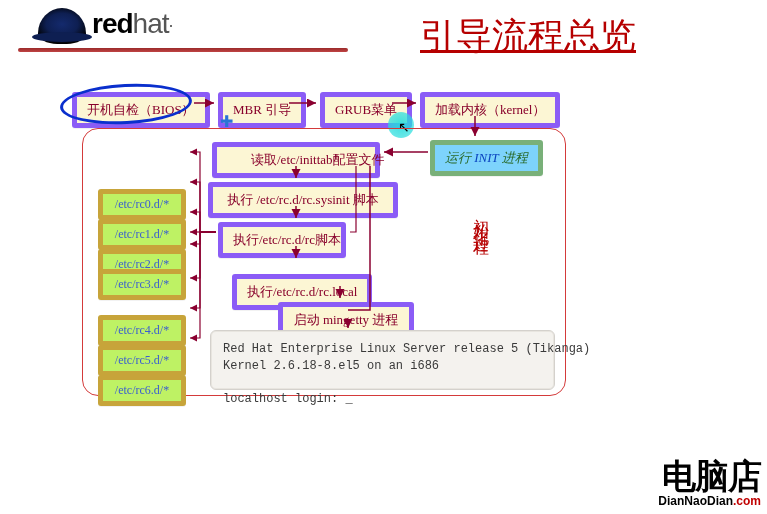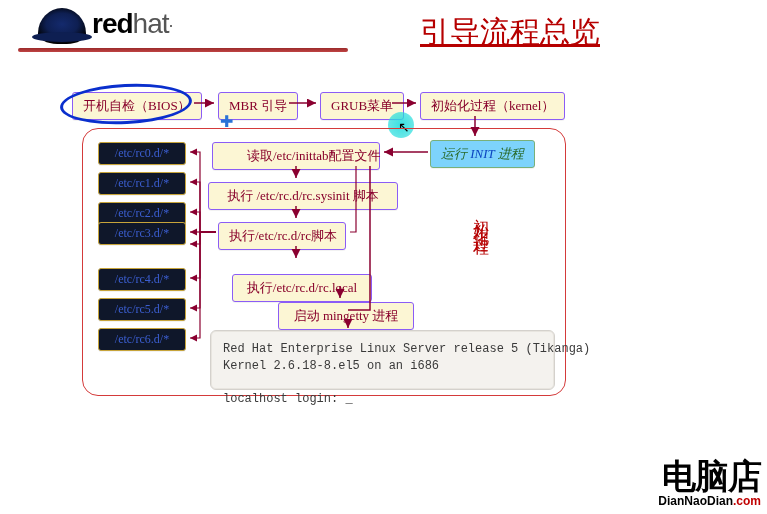--- a/index.html
+++ b/index.html
@@ -37,43 +37,43 @@
   .logo .red { font: 700 28px Arial, sans-serif; color:#000; letter-spacing:-1px;}
   .logo .hat { font: 400 28px Arial, sans-serif; color:#555; letter-spacing:-1px;}
   .logo .dot { font: 400 18px Arial, sans-serif; color:#555; position:relative; top:-6px; }
   .title-underline{
     position:absolute; left:18px; top:48px; width:330px; height:4px;
     background: linear-gradient(#9a2a2a,#c04343);
     border-radius:2px;
   }
   .page-title{
     position:absolute; left:420px; top:12px;
-    font-size:30px; color:#b60000; font-family:"SimSun","Songti SC",serif;
+    font-size:36px; color:#b60000; font-family:"SimSun","Songti SC",serif;
     text-decoration: underline;
     text-decoration-color:#b60000;
   }
 
   
   .node{
     position:absolute;
     background:#fcf6d4;
-    border:1px solid #8b5cf6;
+    border:5px solid #8b5cf6;
     border-radius:3px;
     box-shadow: 0 1px 0 rgba(0,0,0,.05);
     padding:4px 10px;
     font-size:13px;
     color:#88002b;
     text-align:center;
     white-space:nowrap;
   }
   .node.green{ background:#7dd3fc; border-color:#79b079; color:#2a6a2a;font-style:italic;}
   .node.green .accent{ color:#0a44c0; }
   .side{
-    background:#0f172a; border-color:#c7a43a;
-    font-size:12px; color:#3b5ed0; width:88px; padding:3px 4px;
+    background:#bef264; border-color:#c7a43a;
+    font-size:12px; color:#3b5ed0; width:88px; padding:3px 4px;margin-top:47px;
   }
   .terminal{
     position:absolute;
     background:#f4f2ee;
     border:1px solid #d4d1cc;
     border-radius:6px;
     font:12px/1.4 "Courier New", monospace;
     color:#3a3a3a;
     padding:10px 12px;
     text-align:left;
@@ -143,21 +143,21 @@
     <span class="red">red</span>
     <span class="hat">hat</span>
     <span class="dot">.</span>
   </div>
   <div class="title-underline"></div>
   <div class="page-title">引导流程总览</div>
 
   <div class="node" style="left:72px; top:92px;"><span>开机自检（BIOS）</span></div>
   <div class="node" style="left:218px; top:92px;"><span>MBR 引导</span></div>
   <div class="node" style="left:320px; top:92px;"><span>GRUB菜单</span></div>
-  <div class="node" style="left:420px; top:92px;"><span>初始化过程（kernel）</span></div>
+  <div class="node" style="left:420px; top:92px;"><span>加载内核（kernel）</span></div>
 
   <div class="blue-circle" style="left:60px; top:84px;"></div>
   <span class="plus" style="left:220px; top:114px;">✚</span>
 
   <div class="node green" style="left:430px; top:140px;">
     <span>运行 </span><span class="accent">INIT</span><span> 进程</span>
   </div>
 
   <div class="cursor-dot" style="left:388px; top:112px;"></div>
   <span class="cursor-arrow" style="left:398px; top:120px;">↖</span>

